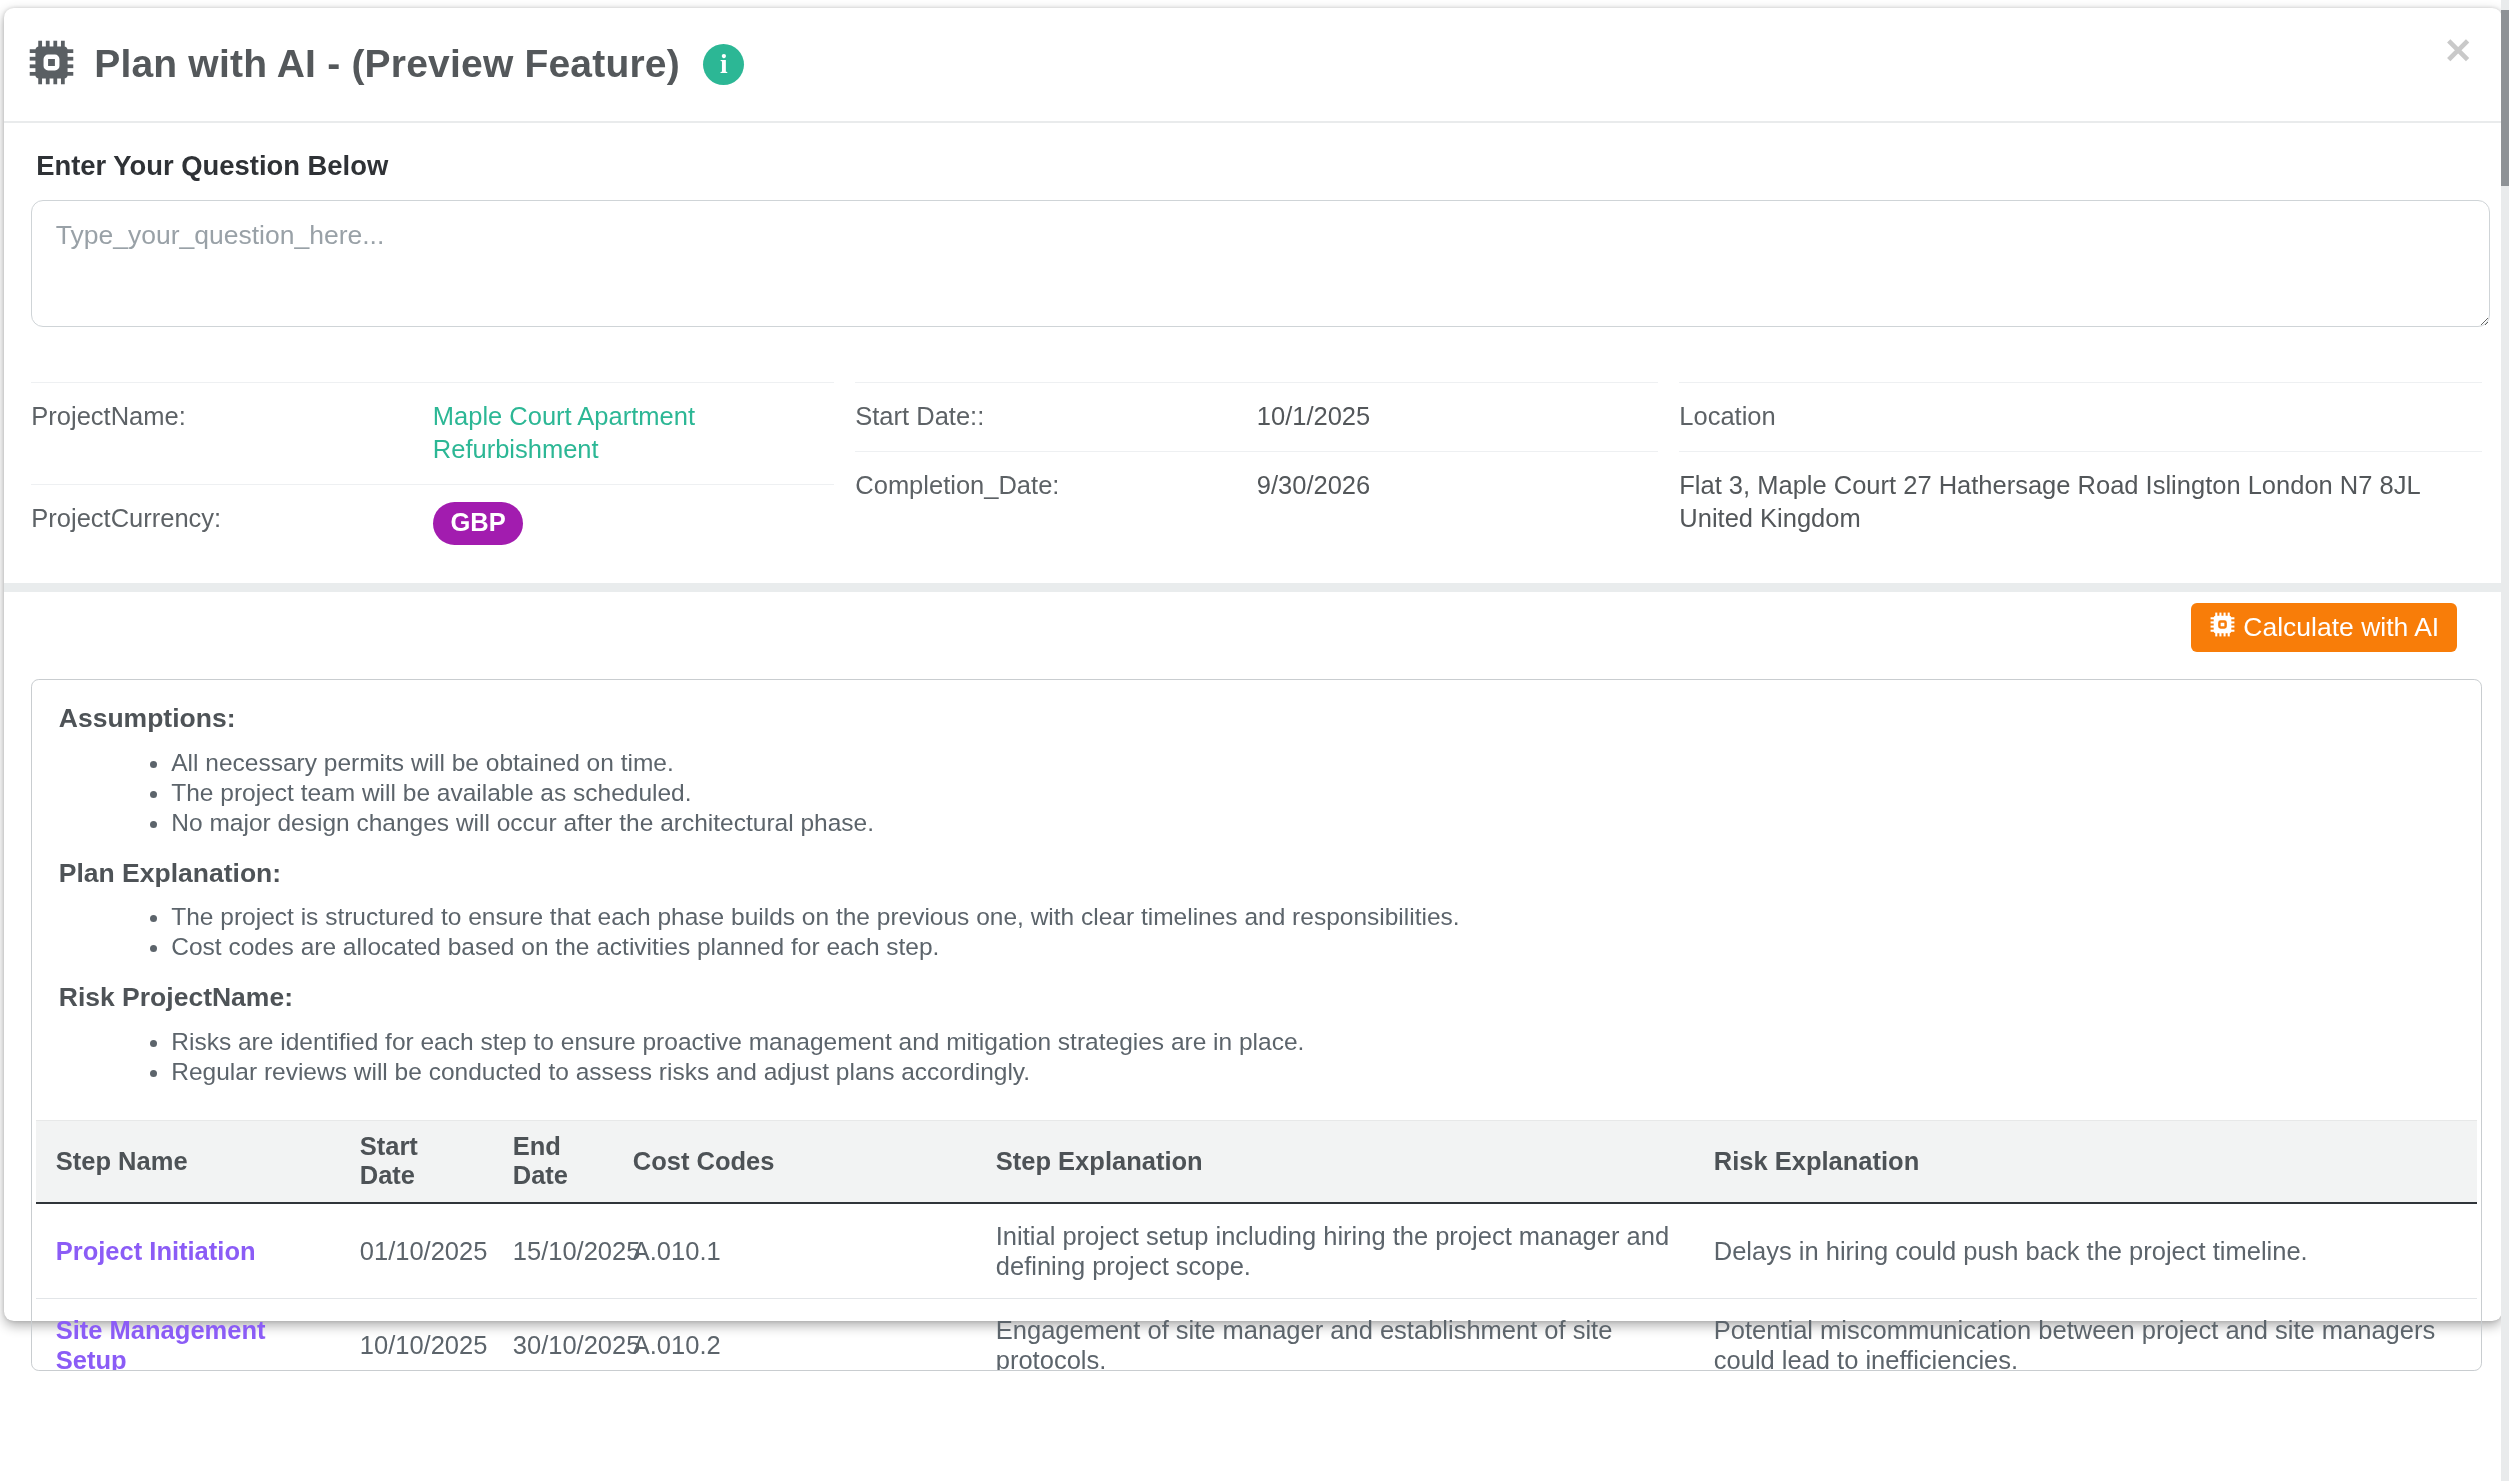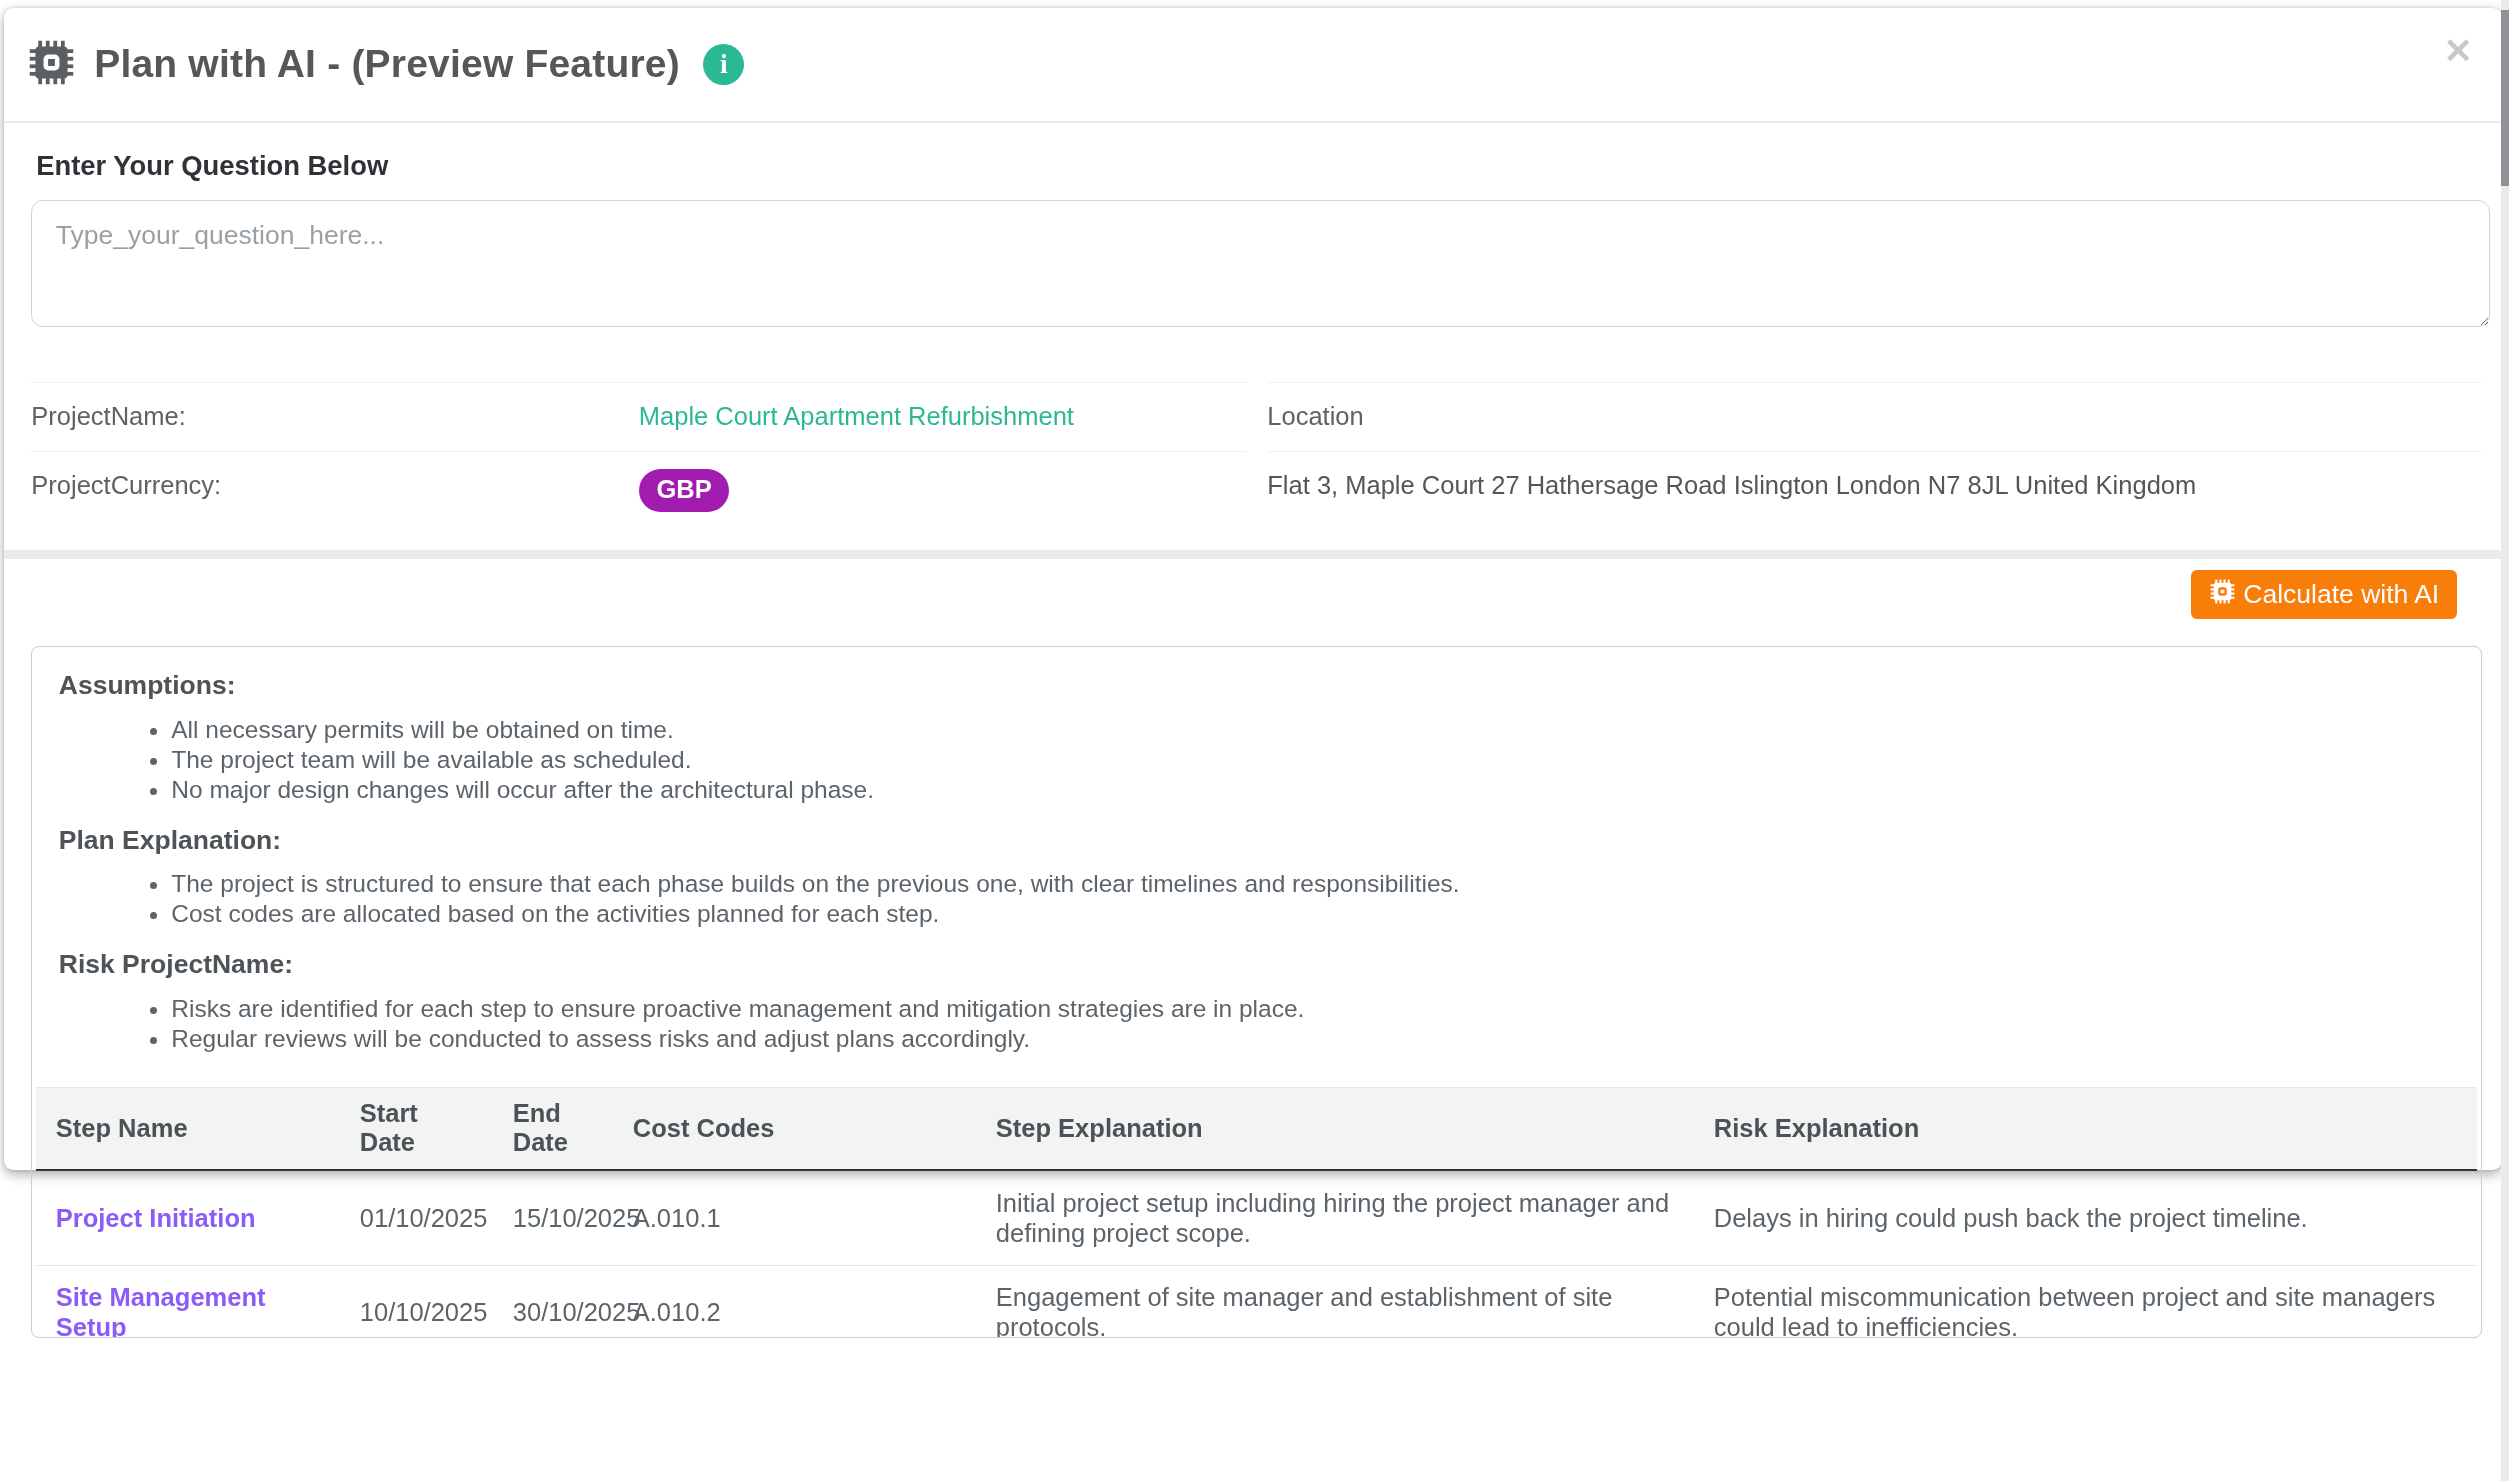--- a/index.html
+++ b/index.html
@@ -7,21 +7,21 @@
     margin: 0; padding: 0;
     width: 2509px; height: 1481px;
     background: #ffffff;
     font-family: "Liberation Sans", "DejaVu Sans", sans-serif;
   }
   .viewport { position: relative; width: 2509px; height: 1481px; overflow: hidden; }
 
   
   .modal {
     position: absolute; left: 3.9px; top: 7.8px;
-    width: 2498px; height: 1162px;
+    width: 2498px; height: 1313px;
     background: #fff; border-radius: 9.8px;
     box-shadow: 0 4.9px 11.8px rgba(0,0,0,.30), 0 0 3.9px rgba(0,0,0,.14);
   }
   .modal-header {
     position: relative; height: 115px;
     display: flex; align-items: center;
     padding: 0 59px 0 21.6px;
     border-bottom: 2px solid #e9ebec;
   }
   .chip-icon { color: #5a5f63; flex: 0 0 auto; }
@@ -163,20 +163,30 @@
             <span class="detail-value link">Maple Court Apartment Refurbishment</span>
           </div>
           <div class="detail-row">
             <span class="detail-label">ProjectCurrency:</span>
             <span class="detail-value">
               <span class="pill">GBP</span>
             </span>
           </div>
         </div>
 
+        <div class="details-col">
+          <div class="detail-row">
+            <span class="detail-label">Start Date::</span>
+            <span class="detail-value">10/1/2025</span>
+          </div>
+          <div class="detail-row">
+            <span class="detail-label">Completion_Date:</span>
+            <span class="detail-value">9/30/2026</span>
+          </div>
+        </div>
 
         <div class="details-col">
           <div class="detail-row">
             <span class="detail-label">Location</span>
           </div>
           <div class="detail-row">
             <span class="detail-value full">Flat 3, Maple Court 27 Hathersage Road Islington London N7 8JL United Kingdom</span>
           </div>
         </div>
       </div>

